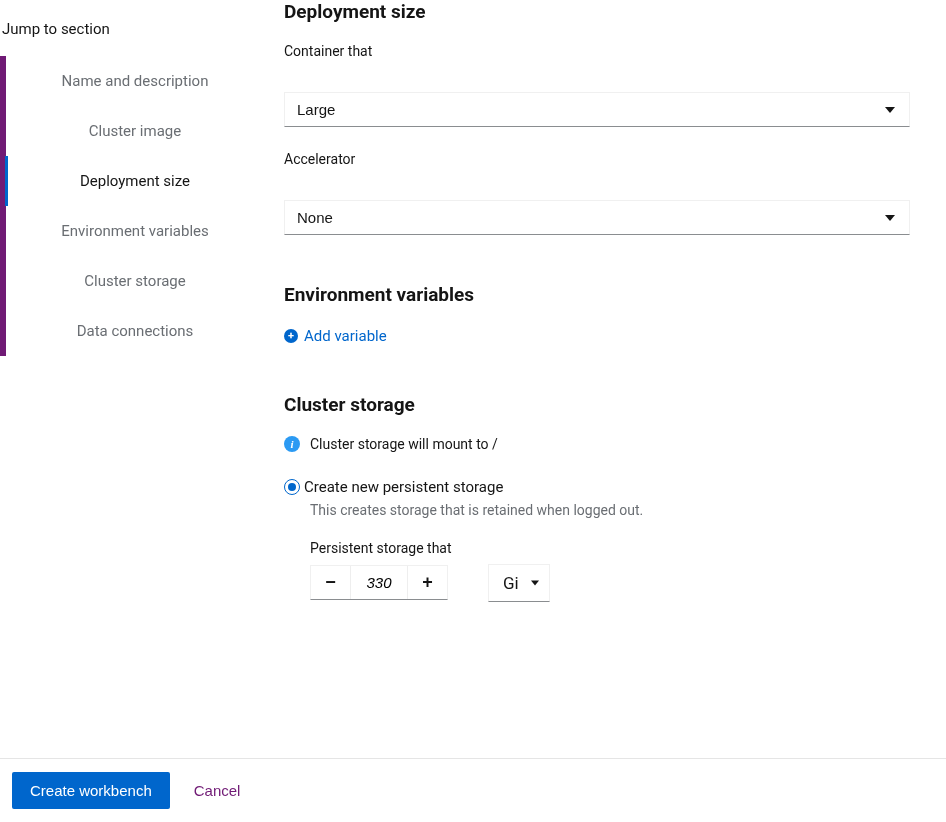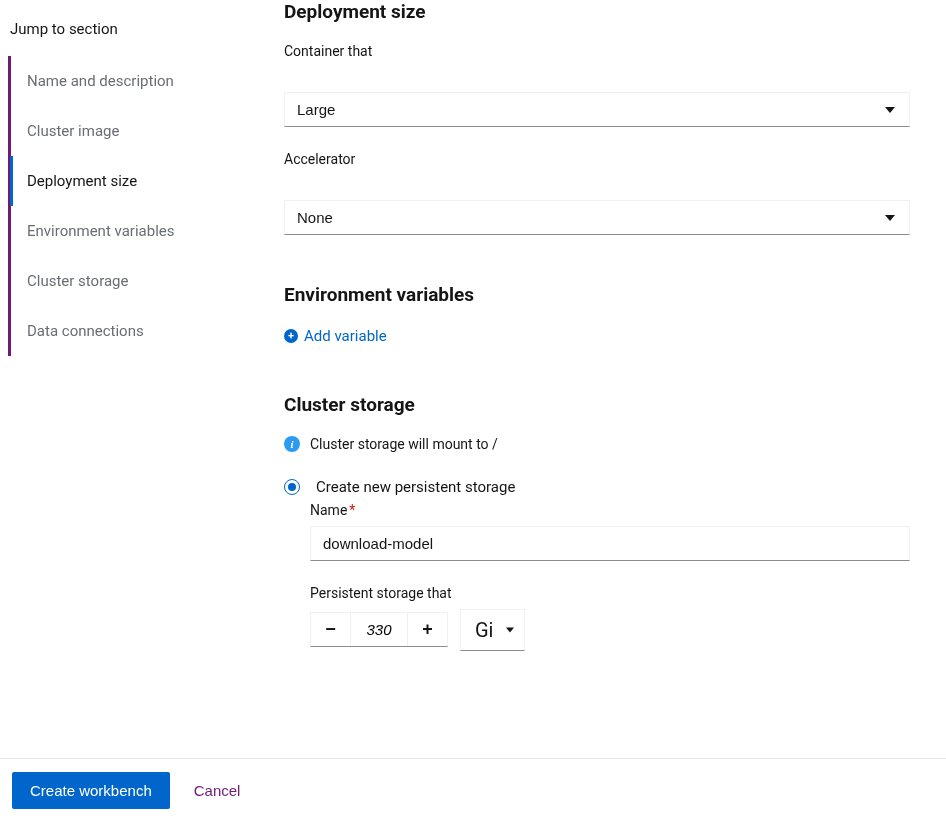--- a/index.html
+++ b/index.html
@@ -9,25 +9,25 @@
       color: #151515;
       background: #fff;
       width: 946px;
       height: 822px;
       overflow: hidden;
       position: relative;
     }
     .container { display: flex; height: 758px; }
     .sidebar {
       width: 260px;
-      padding: 20px 12px 20px 8px;
+      padding: 20px 12px 20px 0;
       flex-shrink: 0;
     }
     .jump-title { font-size: 15px; color: #151515; margin-bottom: 18px; padding-left: 2px; }
-    .nav { border-left: 3px solid #701a75; }
+    .nav { border-left: 6px solid #701a75; text-align: center; }
     .nav-item {
       display: block;
       padding: 16px 0 16px 16px;
       color: #6a6e73;
       font-size: 15px;
       cursor: pointer;
       position: relative;
     }
     .nav-item.active {
       color: #151515;
@@ -117,21 +117,21 @@
       align-items: center;
       justify-content: center;
       font-size: 11px;
       font-weight: 700;
       font-style: italic;
       font-family: Georgia, serif;
     }
     .radio-row {
       display: flex;
       align-items: center;
-      gap: 16px;
+      gap: 4px;
       margin-bottom: 6px;
     }
     .radio {
       appearance: none;
       width: 16px; height: 16px;
       border: 1px solid #0066cc;
       border-radius: 50%;
       position: relative;
       cursor: pointer;
     }
@@ -198,22 +198,23 @@
       font-style: italic;
     }
     .unit-select {
       position: relative;
       display: inline-flex;
       align-items: center;
       border: 1px solid #f0f0f0;
       border-bottom: 1px solid #8a8d90;
       padding: 8px 30px 8px 14px;
       background: #fff;
-      font-size: 20px;
-      cursor: pointer;
+      font-size: 17px;
+      cursor: pointer;
+      margin-left: 28px;
     }
     .unit-select .caret { right: 10px; border-top-width:5px; border-left-width:4px; border-right-width:4px;}
     .footer {
       position: absolute;
       bottom: 0; left: 0; right: 0;
       height: 64px;
       border-top: 1px solid #e5e5e5;
       display: flex;
       align-items: center;
       padding: 0 12px;
@@ -290,28 +291,23 @@
       <h2 class="section-heading">Cluster storage</h2>
       <div class="info-row">
         <span class="info-circle">i</span>
         <span>Cluster storage will mount to /</span>
       </div>
 
       <div class="radio-row">
         <input type="radio" class="radio" checked="" style="">
         <span class="radio-label">Create new persistent storage</span>
       </div>
+      <div class="radio-help">This creates storage that is retained when logged out.</div>
 
       <div class="sub-form">
-        <div class="field-group">
-          <label class="field-label">
-            <span>Name</span><span class="required">*</span>
-          </label>
-          <input class="text-input" value="download-model" style="">
-        </div>
 
 
         <div class="field-group">
           <label class="field-label">Persistent storage that</label>
           <div class="stepper-row">
             <div class="stepper">
               <button>−</button>
               <input type="text" value="330" style="">
               <button>+</button>
             </div>

